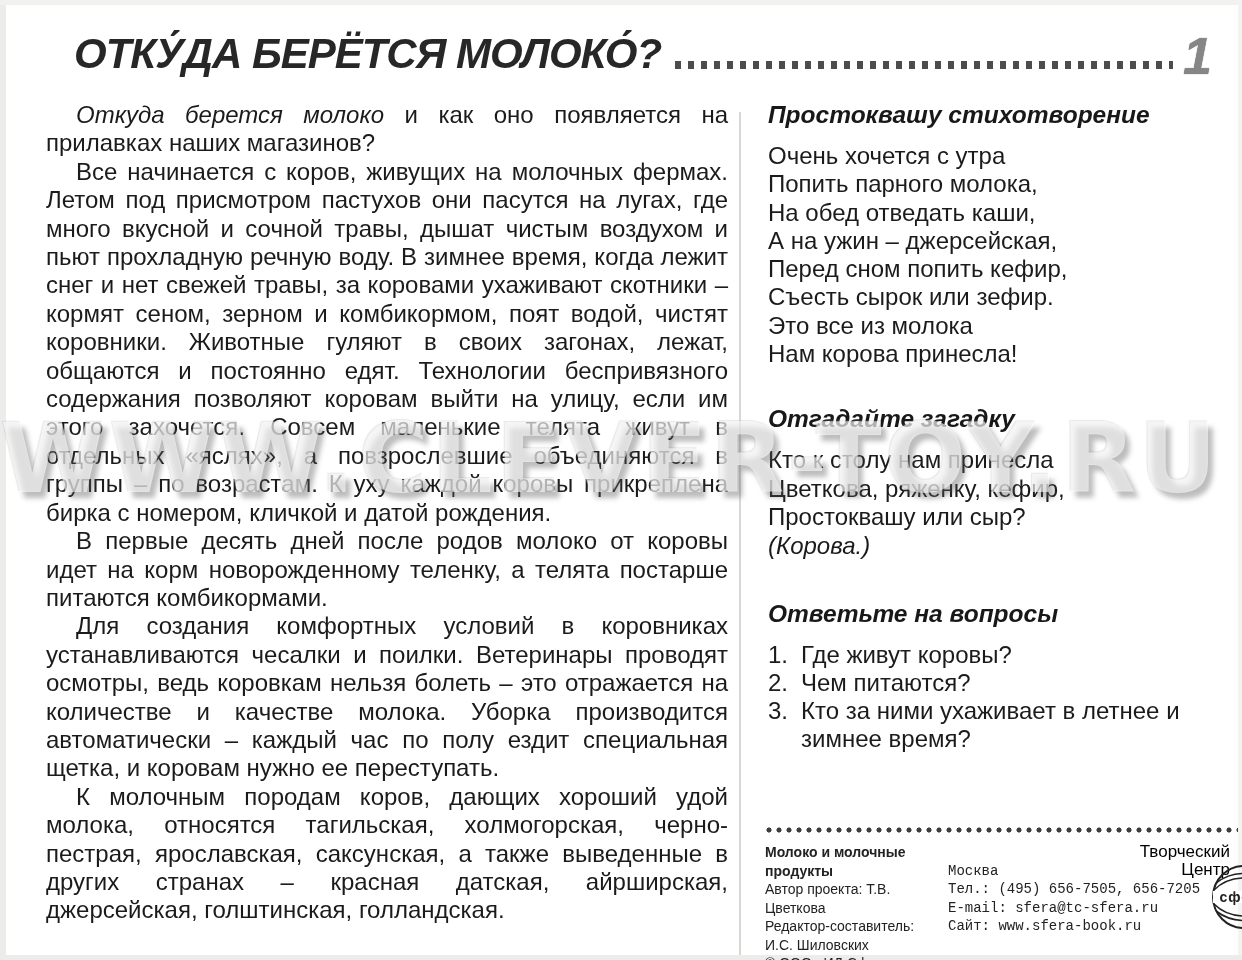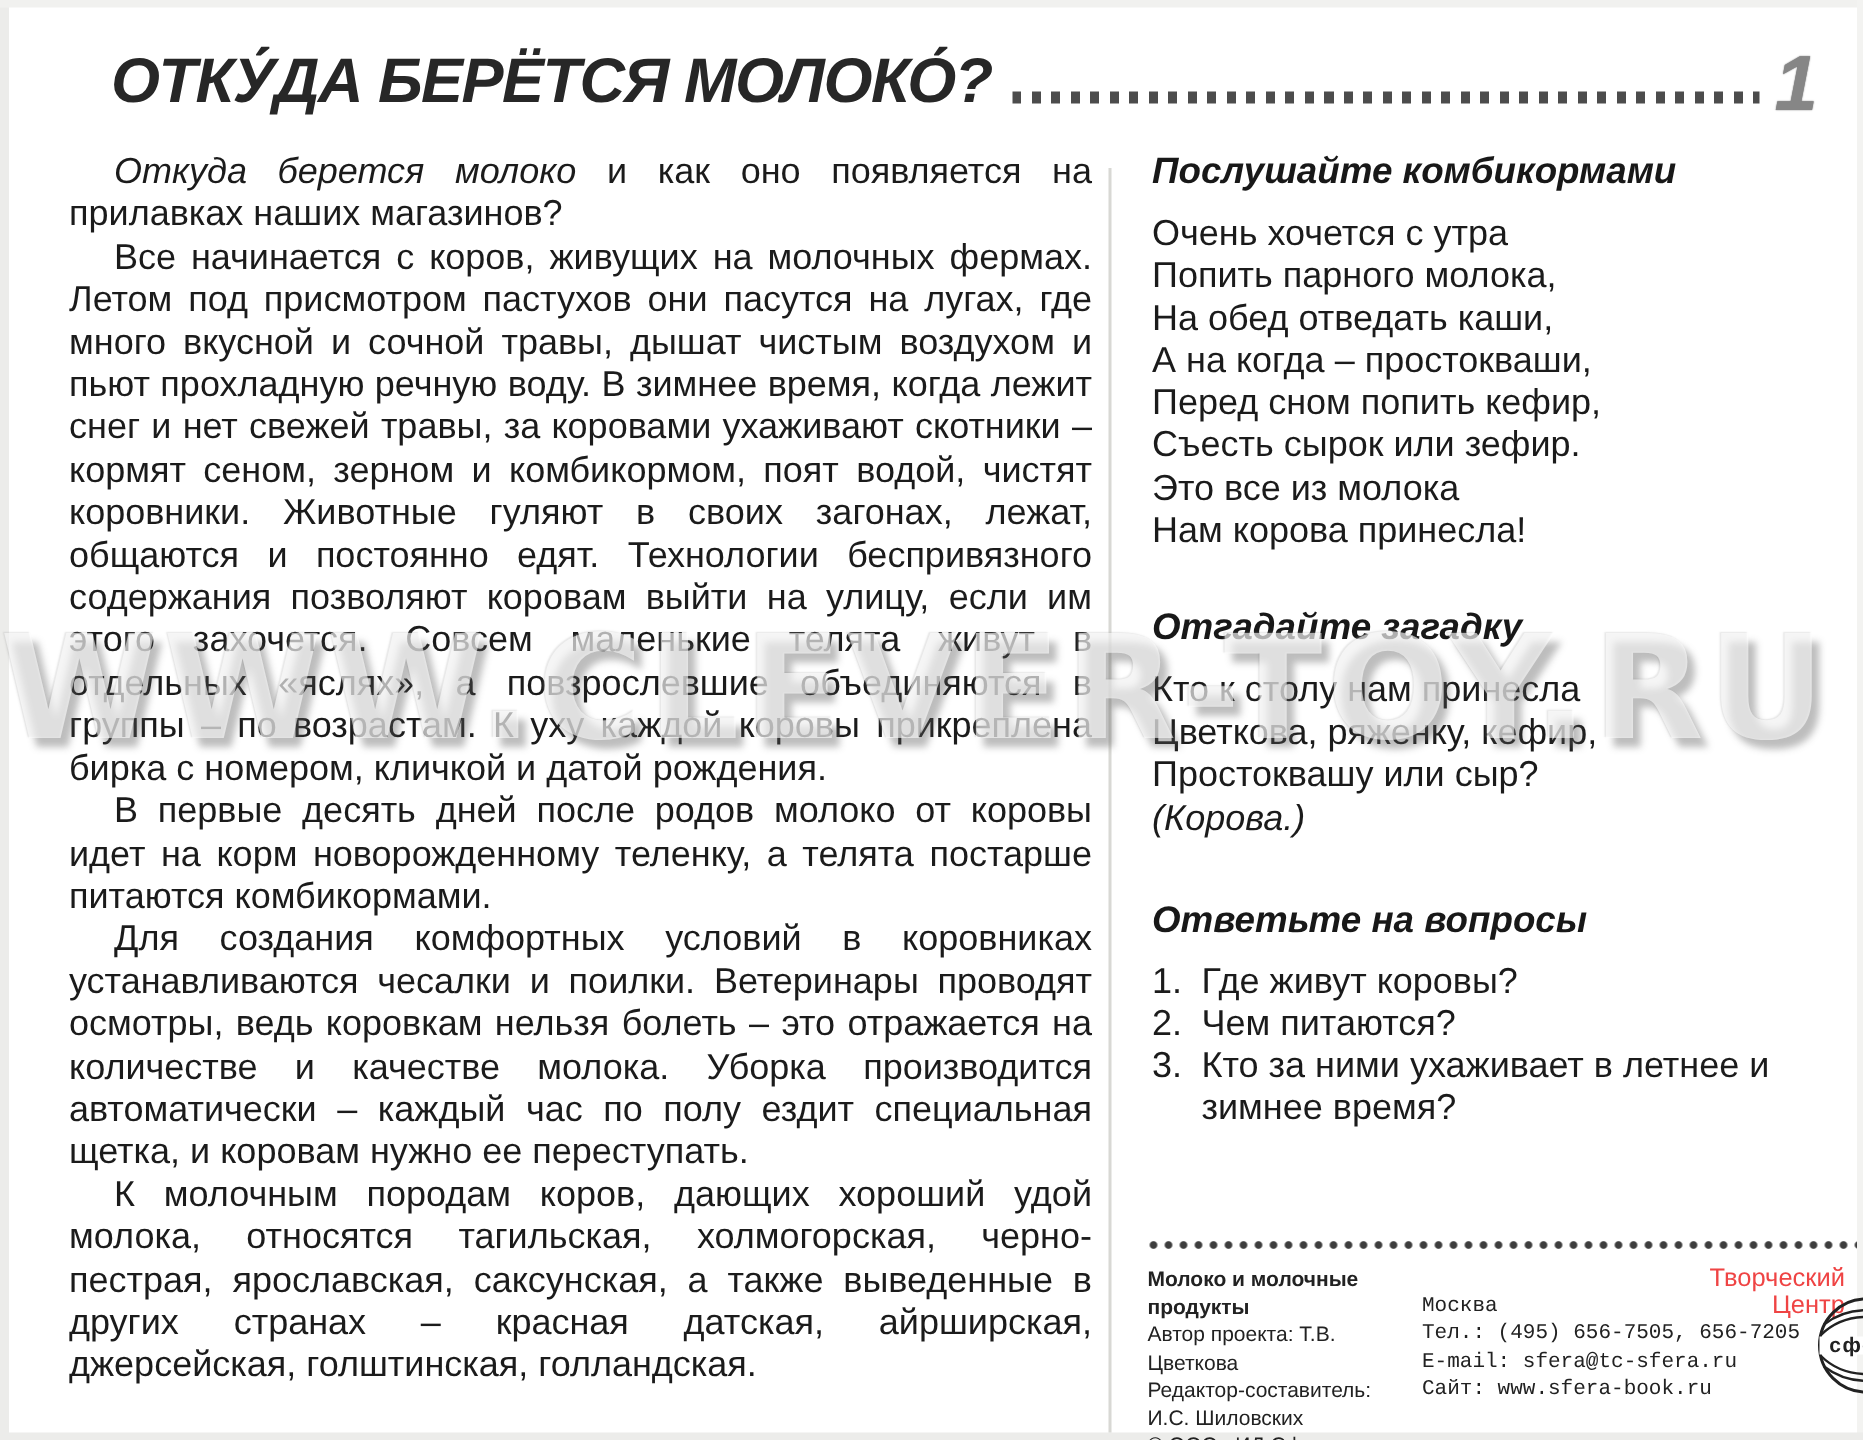--- a/index.html
+++ b/index.html
@@ -73,21 +73,21 @@
     width:473px; height:8px; margin-bottom:9px;
     background-image:radial-gradient(circle at 4px 4px,#3d3d3d 2.2px,transparent 2.9px);
     background-size:10px 8px; background-repeat:repeat-x;
   }
   .footer-cols { display:flex; font-size:14px; line-height:18.5px; color:#222; }
   .f-left  { width:183px; flex:none; }
   .f-series { font-weight:bold; }
   .f-mid   { width:132px; flex:none; padding-top:18.5px; }
   .f-mid div { white-space:nowrap;font-family:Liberation Mono, monospace; }
   .f-logo  { flex:1; position:relative; height:110px; }
-  .f-logo-line { position:absolute; right:8px; font-size:17px; color:#ef4444; }
+  .f-logo-line { position:absolute; right:8px; font-size:17px; color:#000000; }
   .f-logo-line1 { top:0; }
   .f-logo-line2 { top:18px; }
   .f-logo-svg { position:absolute; left:130px; top:20px; }
 
   
   .watermark {
     position:absolute; left:0; top:403px; width:1242px;
     text-align:left; z-index:3; pointer-events:none;
     font-size:96px; font-weight:bold; letter-spacing:3px;
     font-family:"DejaVu Sans", sans-serif;
@@ -115,25 +115,25 @@
   <p>Все начинается с коров, живущих на молочных фермах. Летом под присмотром пастухов они пасутся на лугах, где много вкусной и сочной травы, дышат чистым воздухом и пьют прохладную речную воду. В зимнее время, когда лежит снег и нет свежей травы, за коровами ухаживают скотники – кормят сеном, зерном и комбикормом, поят водой, чистят коровники. Животные гуляют в своих загонах, лежат, общаются и постоянно едят. Технологии беспривязного содержания позволяют коровам выйти на улицу, если им этого захочется. Совсем маленькие телята живут в отдельных «яслях», а повзрослевшие объединяются в группы – по возрастам. К уху каждой коровы прикреплена бирка с номером, кличкой и датой рождения.</p>
   <p>В первые десять дней после родов молоко от коровы идет на корм новорожденному теленку, а телята постарше питаются комбикормами.</p>
   <p>Для создания комфортных условий в коровниках устанавливаются чесалки и поилки. Ветеринары проводят осмотры, ведь коровкам нельзя болеть – это отражается на количестве и качестве молока. Уборка производится автоматически – каждый час по полу ездит специальная щетка, и коровам нужно ее переступать.</p>
   <p>К молочным породам коров, дающих хороший удой молока, относятся тагильская, холмогорская, черно-пестрая, ярославская, саксунская, а также выведенные в других странах – красная датская, айрширская, джерсейская, голштинская, голландская.</p>
 </div>
 
 <div class="divider"></div>
 
 <div class="col-right">
   <div>
-    <div class="rc-heading">Послушайте комбикормами</div>
+    <div class="rc-heading">Простоквашу стихотворение</div>
     <div>Очень хочется с утра</div>
     <div>Попить парного молока,</div>
     <div>На обед отведать каши,</div>
-    <div>А на когда – простокваши,</div>
+    <div>А на ужин – джерсейская,</div>
     <div>Перед сном попить кефир,</div>
     <div>Съесть сырок или зефир.</div>
     <div>Это все из молока</div>
     <div>Нам корова принесла!</div>
   </div>
 
   <div class="riddle-block">
     <div class="rc-heading">Отгадайте загадку</div>
     <div>Кто к столу нам принесла</div>
     <div>Цветкова, ряженку, кефир,</div>

